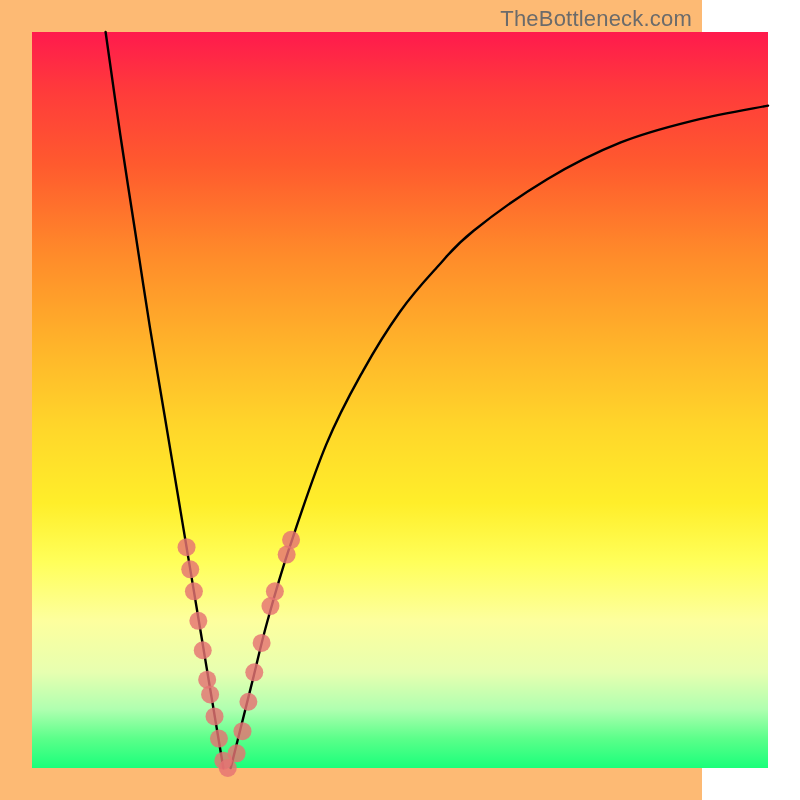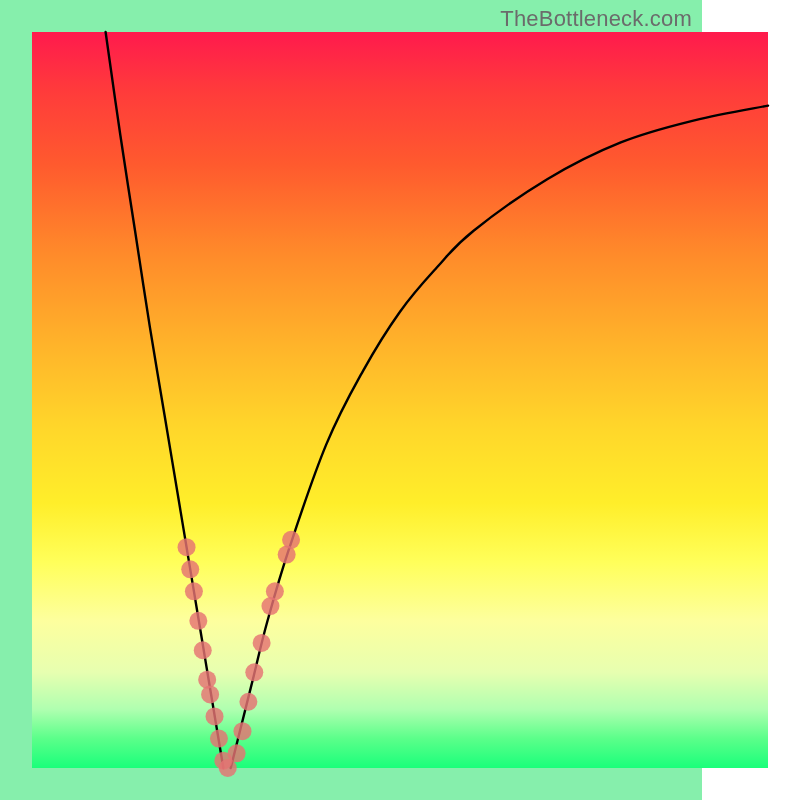--- a/index.html
+++ b/index.html
@@ -1,20 +1,20 @@
 <!DOCTYPE html>
 <html><head>
 <meta charset="utf-8">
 <style>
   * { margin: 0; padding: 0; box-sizing: border-box; }
   html, body { width: 800px; height: 800px; overflow: hidden; font-family: Arial, Helvetica, sans-serif; }
   .outer {
     width: 702px;
     height: 800px;
-    background: #86efac;
+    background: #fdba74;
     position: relative;
   }
   .plot-area {
     position: absolute;
     left: 32px;
     top: 32px;
     width: 736px;
     height: 736px;
     background: linear-gradient(to bottom,
       #ff1a4d 0%,

